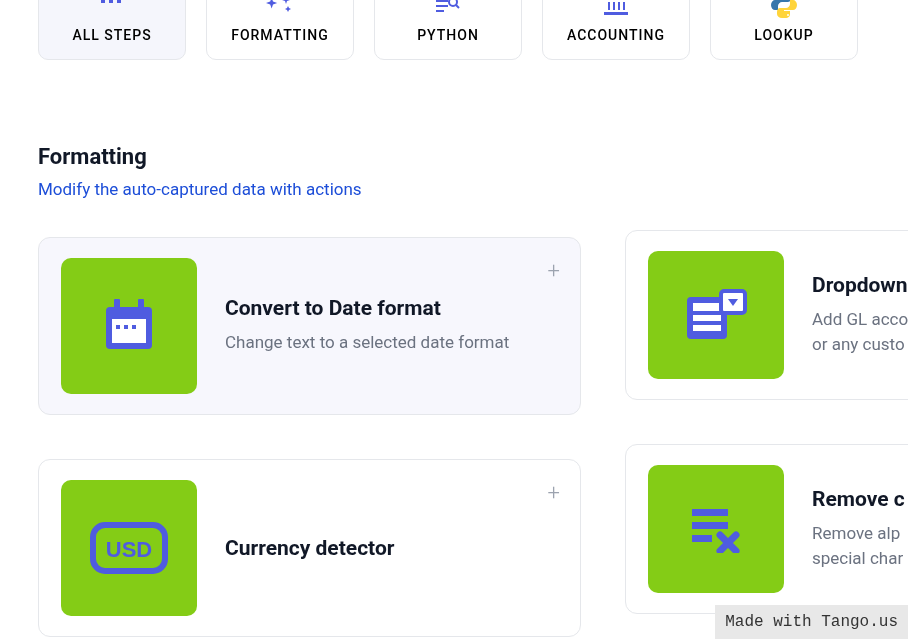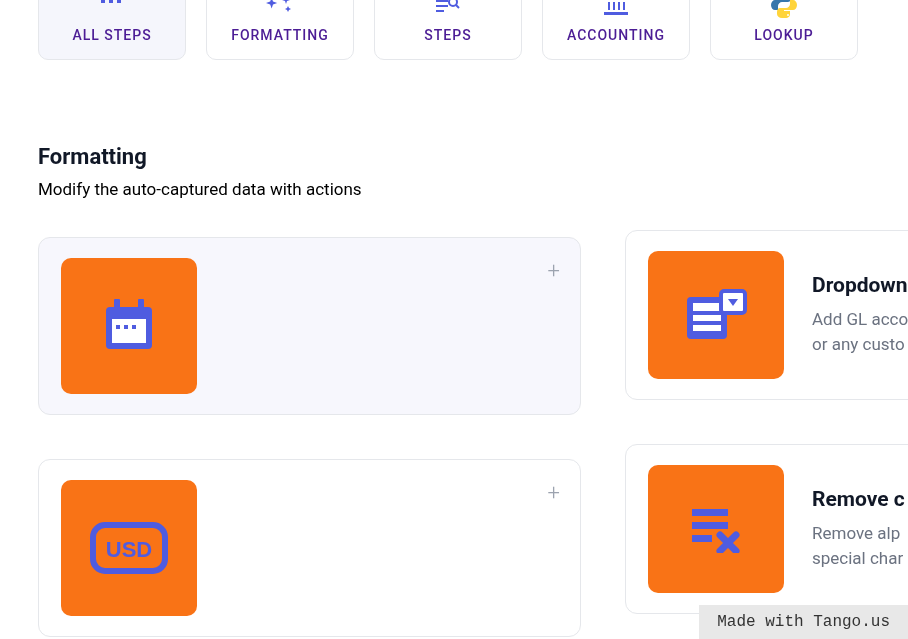--- a/index.html
+++ b/index.html
@@ -37,36 +37,36 @@
     .tab .icon-slot {
       height: 24px;
       display: flex;
       align-items: center;
       justify-content: center;
       margin-bottom: 10px;
     }
     .tab-label {
       font-size: 14px;
       letter-spacing: 1px;
-      color: #4c1d95;
+      color: #000000;
       font-weight: 500;
     }
     .section {
       padding: 0 38px;
       margin-top: 84px;
     }
     .section-title {
       font-size: 22px;
       font-weight: 700;
       color: #111827;
       margin-bottom: 10px;
     }
     .section-subtitle {
       font-size: 17px;
-      color: #000000;
+      color: #1d4ed8;
       margin-bottom: 38px;
     }
     .card-column {
       display: flex;
       flex-direction: column;
       gap: 44px;
     }
     .card {
       border: 1px solid #e5e7eb;
       border-radius: 12px;
@@ -81,21 +81,21 @@
     }
     .card.highlighted {
       background: #f7f7fd;
     }
     .card.right {
       width: 320px;
     }
     .card-icon-box {
       width: 136px;
       height: 136px;
-      background: #f97316;
+      background: #84cc16;
       border-radius: 10px;
       display: flex;
       align-items: center;
       justify-content: center;
       flex-shrink: 0;
     }
     .card.right .card-icon-box {
       width: 136px;
       height: 128px;
     }
@@ -121,21 +121,21 @@
       right: 20px;
       color: #9ca3af;
       font-size: 22px;
       font-weight: 300;
     }
     .watermark {
       position: absolute;
       bottom: 0;
       right: 0;
       background: #e8e8e8;
-      padding: 8px 18px;
+      padding: 8px 10px;
       font-size: 16px;
       color: #333;
       font-family: 'Courier New', monospace;
     }
     .right-cards {
       position: absolute;
       left: 625px;
       top: 230px;
       display: flex;
       flex-direction: column;
@@ -169,21 +169,21 @@
   <div class="tab">
     <div class="icon-slot">
       <svg width="24" height="20" viewBox="0 0 24 20">
           <rect x="0" y="4" width="12" height="2" fill="#4f5ce0"></rect>
           <rect x="0" y="9" width="12" height="2" fill="#4f5ce0"></rect>
           <rect x="0" y="14" width="8" height="2" fill="#4f5ce0"></rect>
           <circle cx="17" cy="6" r="4" fill="none" stroke="#4f5ce0" stroke-width="2"></circle>
           <line x1="20" y1="9" x2="23" y2="12" stroke="#4f5ce0" stroke-width="2"></line>
         </svg>
     </div>
-    <span class="tab-label">STEPS</span>
+    <span class="tab-label">PYTHON</span>
   </div>
   <div class="tab">
     <div class="icon-slot">
       <svg width="24" height="20" viewBox="0 0 24 20">
           <rect x="2" y="0" width="20" height="3" fill="#4f5ce0"></rect>
           <rect x="4" y="6" width="2" height="8" fill="#4f5ce0"></rect>
           <rect x="9" y="6" width="2" height="8" fill="#4f5ce0"></rect>
           <rect x="14" y="6" width="2" height="8" fill="#4f5ce0"></rect>
           <rect x="19" y="6" width="2" height="8" fill="#4f5ce0"></rect>
           <rect x="0" y="16" width="24" height="3" fill="#4f5ce0"></rect>
@@ -215,32 +215,35 @@
           <rect x="8" y="12" width="46" height="42" rx="4" fill="#4f5ce0"></rect>
           <rect x="14" y="24" width="34" height="24" fill="#ffffff"></rect>
           <rect x="16" y="4" width="6" height="12" rx="1" fill="#4f5ce0"></rect>
           <rect x="40" y="4" width="6" height="12" rx="1" fill="#4f5ce0"></rect>
           <rect x="18" y="30" width="4" height="4" fill="#4f5ce0"></rect>
           <rect x="26" y="30" width="4" height="4" fill="#4f5ce0"></rect>
           <rect x="34" y="30" width="4" height="4" fill="#4f5ce0"></rect>
         </svg>
       </div>
       <div class="card-content">
+        <div class="card-title">Convert to Date format</div>
+        <div class="card-desc">Change text to a selected date format</div>
       </div>
       <div class="plus-icon">+</div>
     </div>
 
     <div class="card">
       <div class="card-icon-box">
         <svg width="78" height="52" viewBox="0 0 78 52">
           <rect x="3" y="3" width="72" height="46" rx="12" fill="none" stroke="#4f5ce0" stroke-width="6"></rect>
           <text x="39" y="35" font-size="22" font-weight="800" fill="#4f5ce0" text-anchor="middle" font-family="Arial">USD</text>
         </svg>
       </div>
       <div class="card-content">
+        <div class="card-title">Currency detector</div>
       </div>
       <div class="plus-icon">+</div>
     </div>
   </div>
 </div>
 
 <div class="right-cards">
   <div class="card right">
     <div class="card-icon-box">
       <svg width="66" height="56" viewBox="0 0 66 56">

